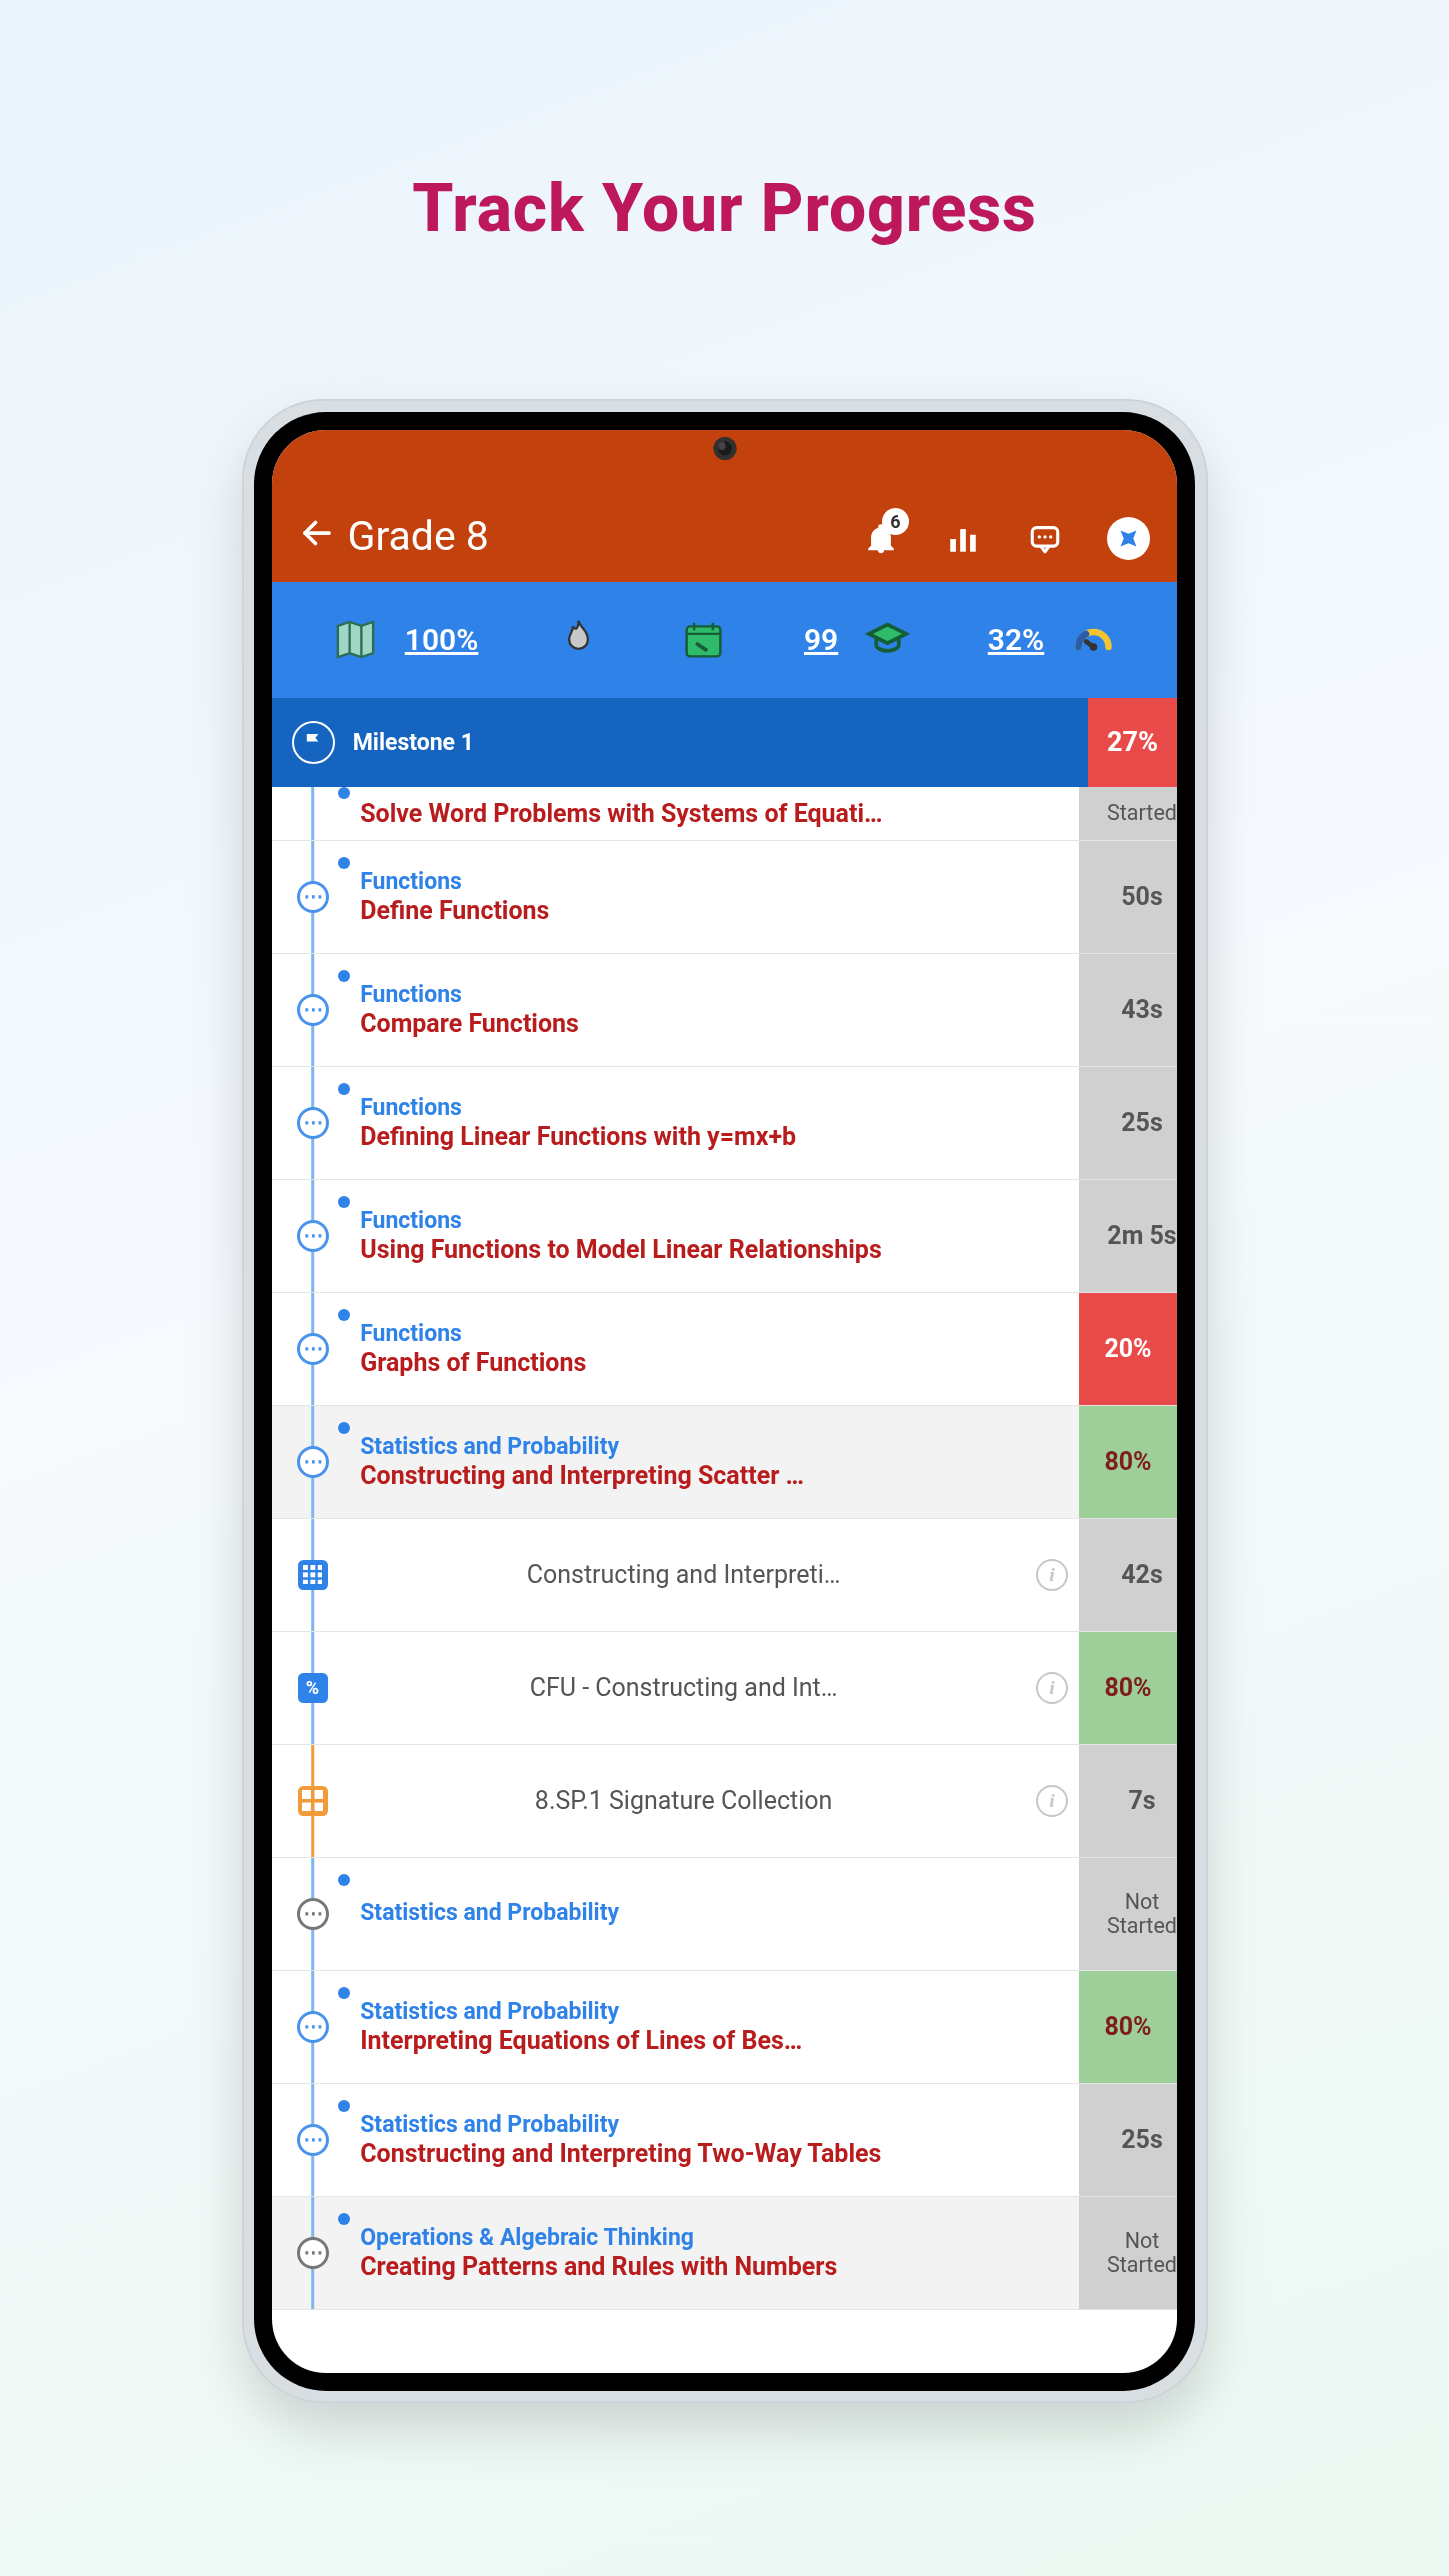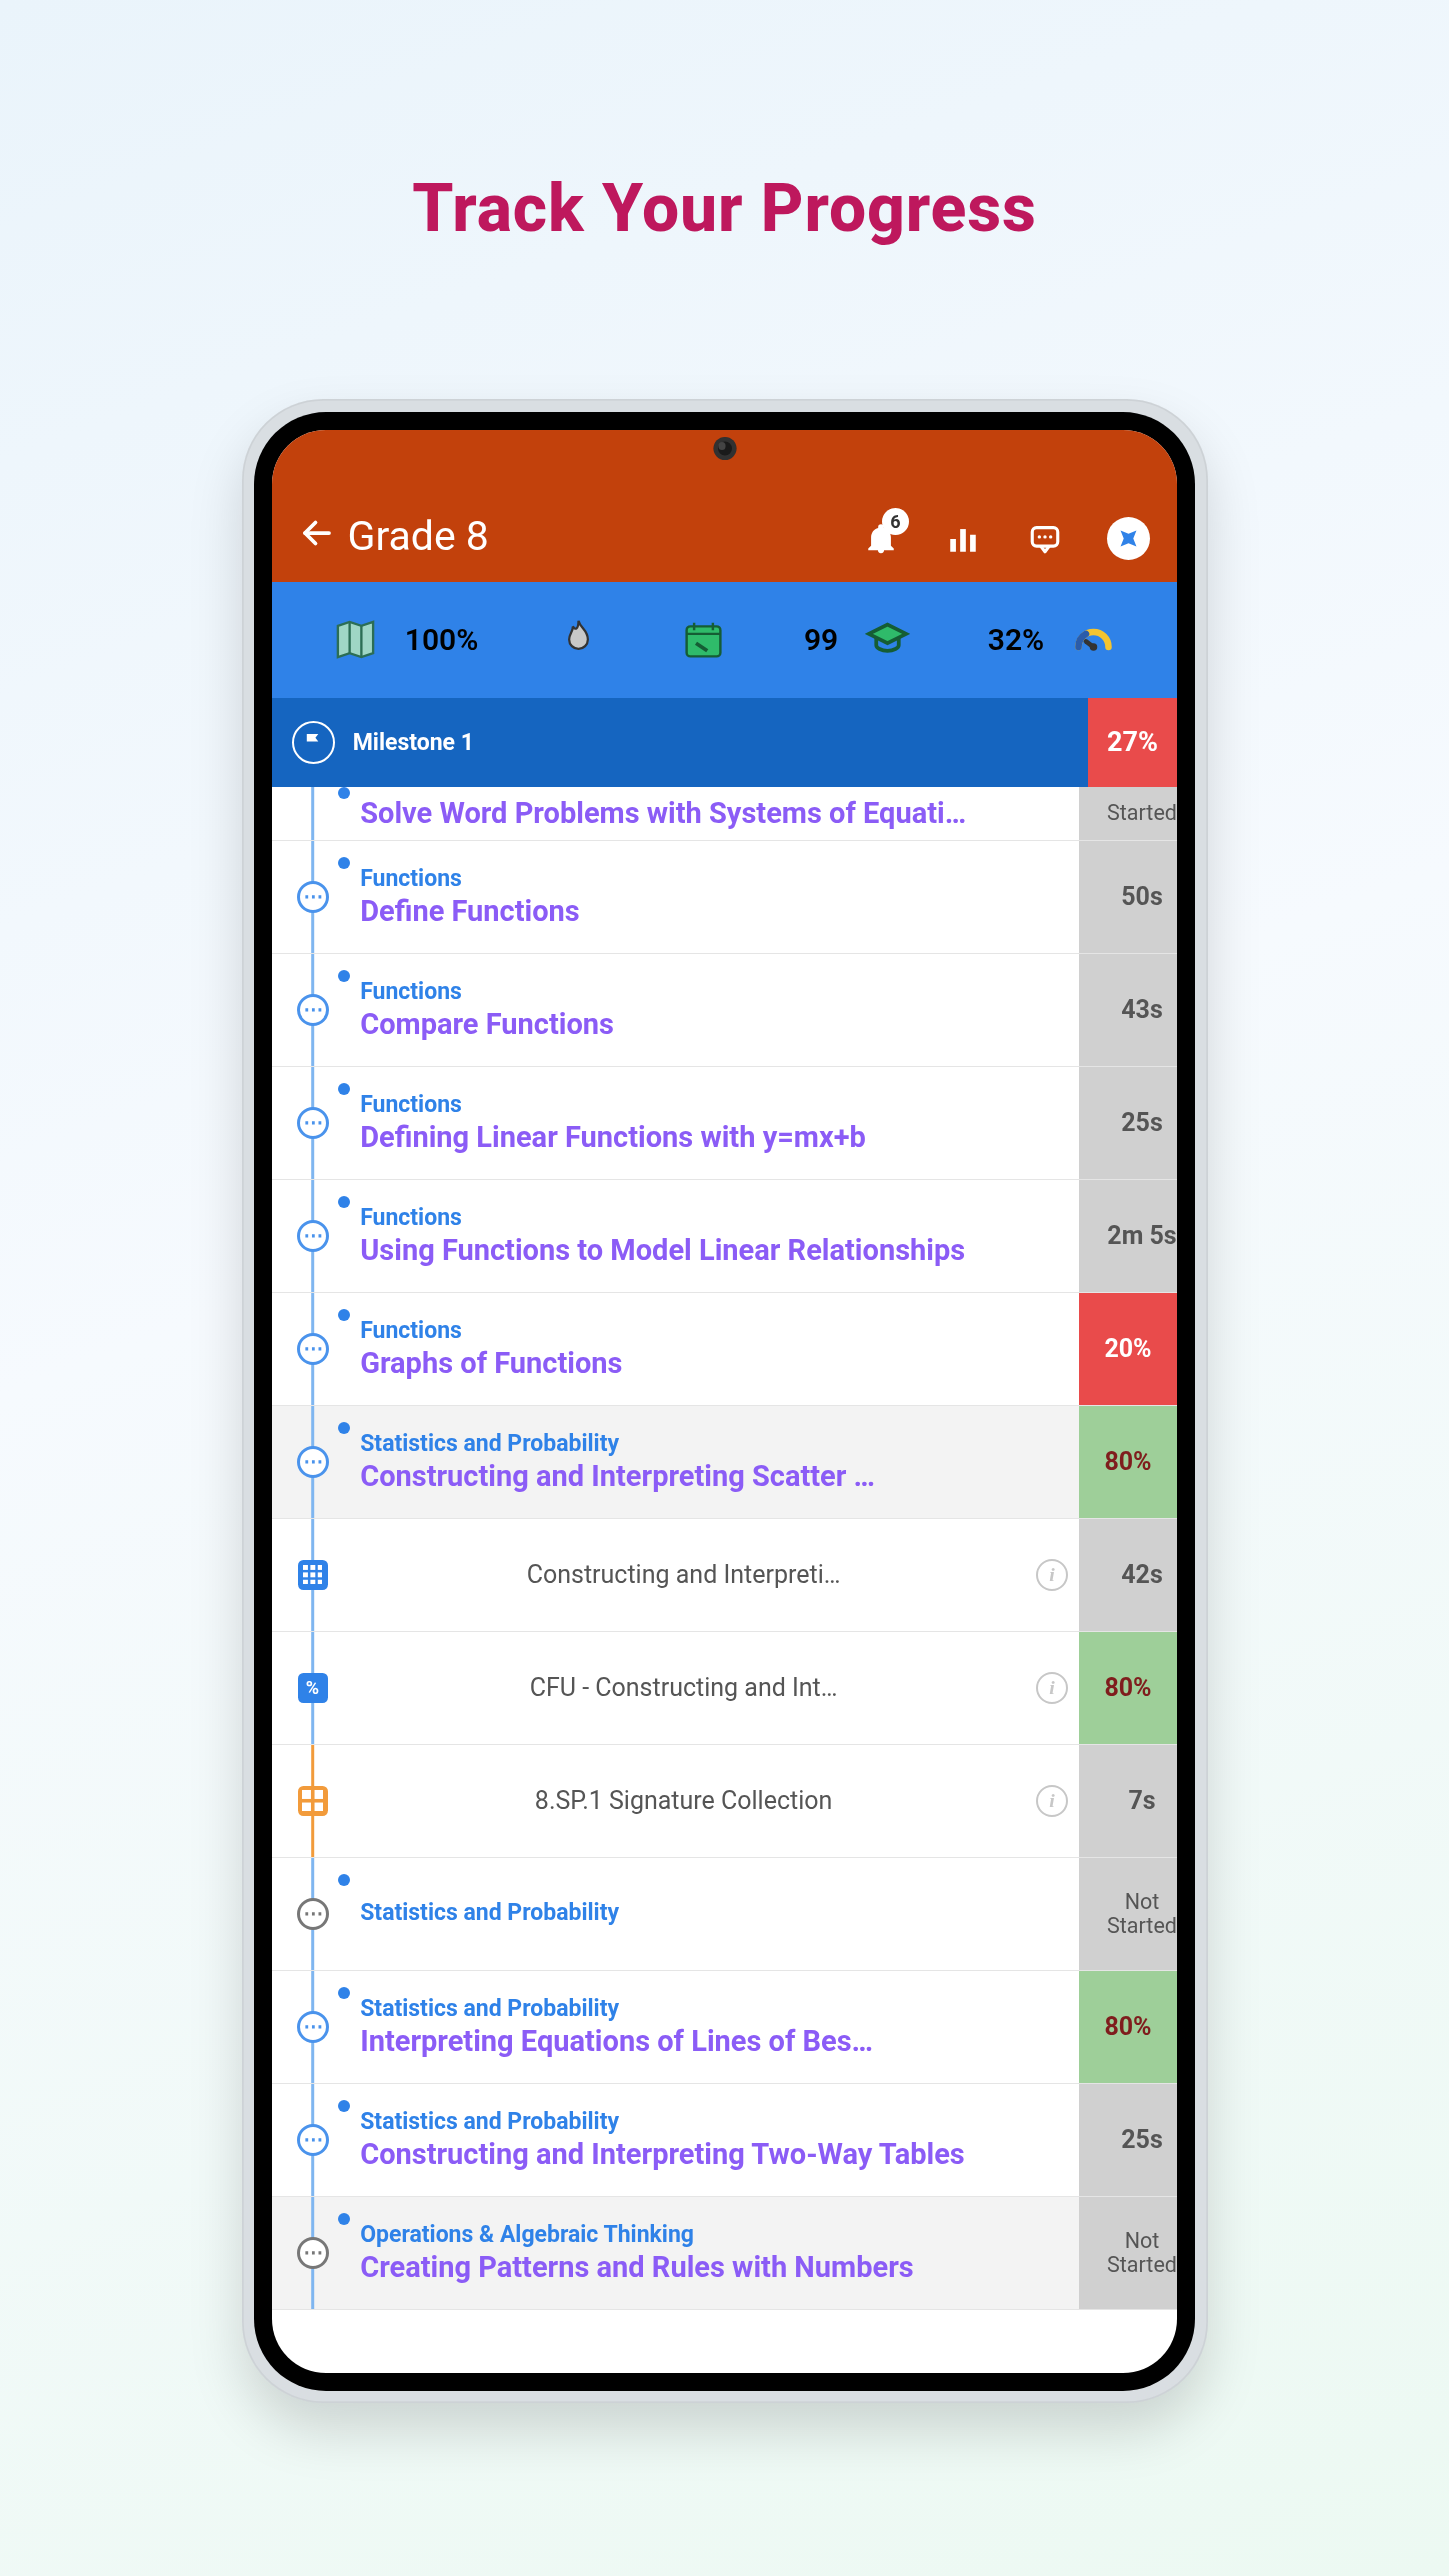--- a/index.html
+++ b/index.html
@@ -13,21 +13,21 @@
     .app-header { background:#c2410c; color:#fff; height:152px; display:flex; align-items:flex-end; padding:0 27px 21.5px 27px; gap:19.7px; }
     .back-title { display:flex; align-items:center; gap:12.5px; flex:1; }
     .back-arrow { font-size:39px; line-height:1; }
     .grade-title { font-size:41px; font-weight:400; }
     .hdr-icons { display:flex; align-items:center; gap:43px; }
     .hdr-icon { width:39px; height:39px; display:flex; align-items:center; justify-content:center; color:#fff; position:relative; }
     .hdr-icon svg { width:34px; height:34px; }
     .bell-badge { position:absolute; top:-10.7px; right:-9px; background:#fff; color:#333; font-size:18px; font-weight:700; border-radius:50%; min-width:27px; height:27px; display:flex; align-items:center; justify-content:center; }
     .compass { width:43px; height:43px; border-radius:50%; background:#fff; display:flex; align-items:center; justify-content:center; }
     .metrics { background:#2f82e8; height:116px; display:flex; align-items:center; justify-content:space-around; padding:0 21.5px; }
-    .metric { display:flex; align-items:center; gap:25px; color:#000000; font-size:30px; font-weight:600; }
+    .metric { display:flex; align-items:center; gap:25px; color:#ffffff; font-size:30px; font-weight:600;text-decoration:underline; }
     .metric-icon { width:48px; height:48px; display:flex; align-items:center; justify-content:center; }
     .milestone-bar { background:#1565c0; color:#fff; height:89px; display:flex; align-items:center; padding:0 0 0 19.7px; }
     .ms-flag { width:43px; height:43px; border:2.7px solid #fff; border-radius:50%; display:flex; align-items:center; justify-content:center; }
     .ms-title { font-size:23px; font-weight:700; margin-left:18px; flex:1; }
     .ms-pct { background:#e94b4b; height:100%; width:89px; display:flex; align-items:center; justify-content:center; font-size:27px; font-weight:700; }
     .list { height:calc(100% - 358px); overflow:hidden; position:relative; }
     .row { display:flex; align-items:stretch; border-bottom:0.9px solid #e5e5e5; background:#fff; }
     .row.shaded { background:#f3f3f3; }
     .row.first { height:54px; }
     .row:not(.first):not(.sub) { height:113px; }
@@ -39,21 +39,21 @@
     .tl-circle.gray { border-color:#777; color:#777; }
     .tl-circle::after { content:"⋯"; font-size:19.7px; letter-spacing:-1.8px; }
     .tl-dot { position:absolute; top:16px; left:calc(50% + 25px); width:12.5px; height:12.5px; background:#2f82e8; border-radius:50%; }
     .row.first .tl-dot { top:0; }
     .tl-square { position:absolute; top:50%; left:50%; transform:translate(-50%,-50%); width:30px; height:30px; border-radius:5.4px; display:flex; align-items:center; justify-content:center; color:#fff; font-size:18px; font-weight:700; }
     .tl-square.grid { background:#2f82e8; }
     .tl-square.percent { background:#2f82e8; }
     .tl-square.collection { background:#f29b3b; }
     .content { flex:1; display:flex; flex-direction:column; justify-content:center; padding:7.2px 18px 7.2px 7.2px; min-width:0; }
     .cat { color:#2f82e8; font-size:23px; font-weight:700; margin-bottom:1.8px; }
-    .topic { color:#8b5cf6; font-size:29px; font-weight:700; white-space:nowrap; overflow:hidden; text-overflow:ellipsis; }
+    .topic { color:#b91c1c; font-size:25px; font-weight:700; white-space:nowrap; overflow:hidden; text-overflow:ellipsis; }
     .row.first .topic { font-weight:700; }
     .sub .topic { font-size:25px; font-weight:400; color:#555;text-align:center; }
     .info { width:54px; display:flex; align-items:center; justify-content:center; }
     .info-circle { width:32px; height:32px; border:2.7px solid #c7c7c7; border-radius:50%; display:flex; align-items:center; justify-content:center; color:#c7c7c7; font-family:Georgia,serif; font-style:italic; font-size:19.7px; font-weight:700; }
     .status { width:98px; flex-shrink:0; display:flex; align-items:center; justify-content:center; font-size:25px; font-weight:700; text-align:center; line-height:1.1; }
     .st-gray  { background:#d0d0d0; color:#555;padding-left:28px; }
     .st-red   { background:#e94b4b; color:#fff; }
     .st-green { background:#9ecf99; color:#7f1d1d; }
     .st-text  { font-size:21.5px; font-weight:400; color:#555; }
   </style>

